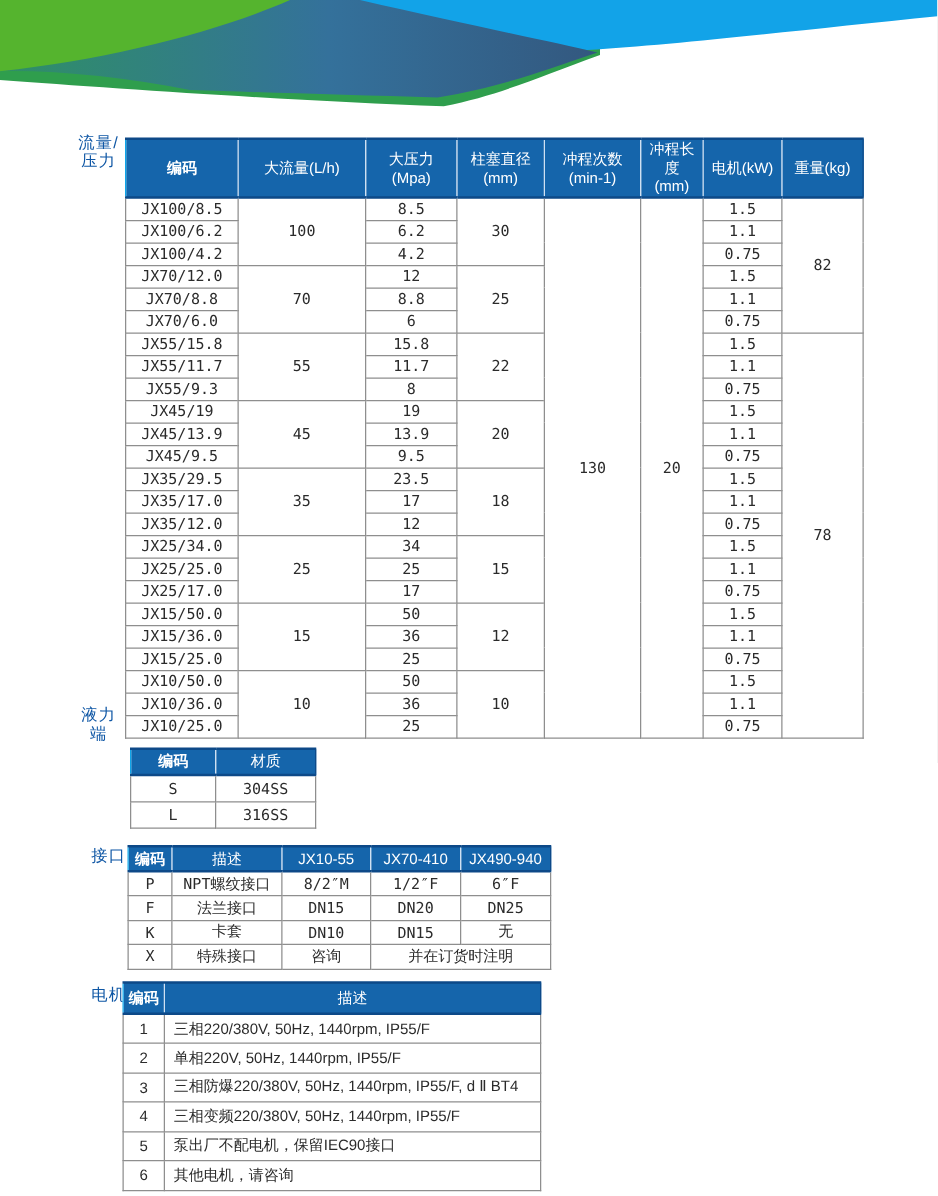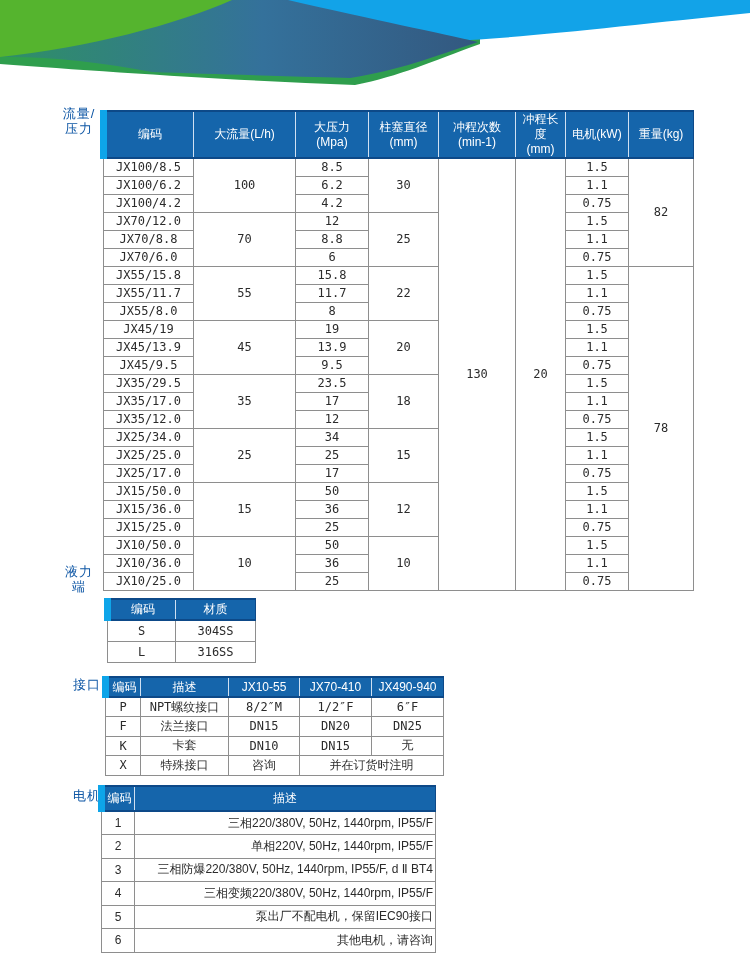--- a/index.html
+++ b/index.html
@@ -20,21 +20,21 @@
   table{border-collapse:collapse;table-layout:fixed;position:absolute;
         background:#ffffff;font-size:12px;}
   table, td{border:1px solid #8e8e8e;}
   th{
     background:#1565ab;color:#ffffff;font-weight:normal;
     font-size:12px;line-height:1.25;text-align:center;vertical-align:middle;
     border-top:2px solid #0d4988;border-bottom:2px solid #0d4988;
     padding:0 1px;
   }
   th:not(:first-child){border-left:1px solid #cfe0f2;}
-  th:first-child{border-left:7px solid #0ea5e9;}
+  th:first-child{border-left:1px solid #0ea5e9;font-weight:bold;}
   th:last-child{border-right:1px solid #0d4988;}
   td{
     text-align:center;vertical-align:middle;padding:0 2px;
     background:#ffffff;
   }
 
   
   .flow tbody td, .hyd tbody td, .itf tbody td{
     font-family:"DejaVu Sans Mono","Liberation Mono","Liberation Sans",monospace;
     font-size:12px;
@@ -49,21 +49,21 @@
   .hyd tbody tr{height:21px;}
 
   .itf{left:102px;top:676px;}
   .itf thead tr{height:20px;}
   .itf tbody tr{height:19.5px;}
   .itf tbody td{font-size:12px;}
 
   .mot{left:98px;top:785px;}
   .mot thead tr{height:25px;}
   .mot tbody tr{height:23.5px;}
-  .mot tbody td.desc{text-align:right;padding-left:7px;font-size:12px;}
+  .mot tbody td.desc{text-align:left;padding-left:7px;font-size:12px;}
 </style>
 </head>
 <body>
 
 <div id="page">
 
   <svg id="wave" width="750" height="95" viewBox="0 0 750 95">
     <defs>
       <linearGradient id="tealgrad" x1="0" y1="0" x2="1" y2="0">
         <stop offset="0" stop-color="#2F9065"></stop>
@@ -183,21 +183,21 @@
           <td rowspan="3">22</td>
           <td>1.5</td>
           <td rowspan="18">78</td>
         </tr>
         <tr>
           <td>JX55/11.7</td>
           <td>11.7</td>
           <td>1.1</td>
         </tr>
         <tr>
-          <td>JX55/8.0</td>
+          <td>JX55/9.3</td>
           <td>8</td>
           <td>0.75</td>
         </tr>
         <tr>
           <td>JX45/19</td>
           <td rowspan="3">45</td>
           <td>19</td>
           <td rowspan="3">20</td>
           <td>1.5</td>
         </tr>

